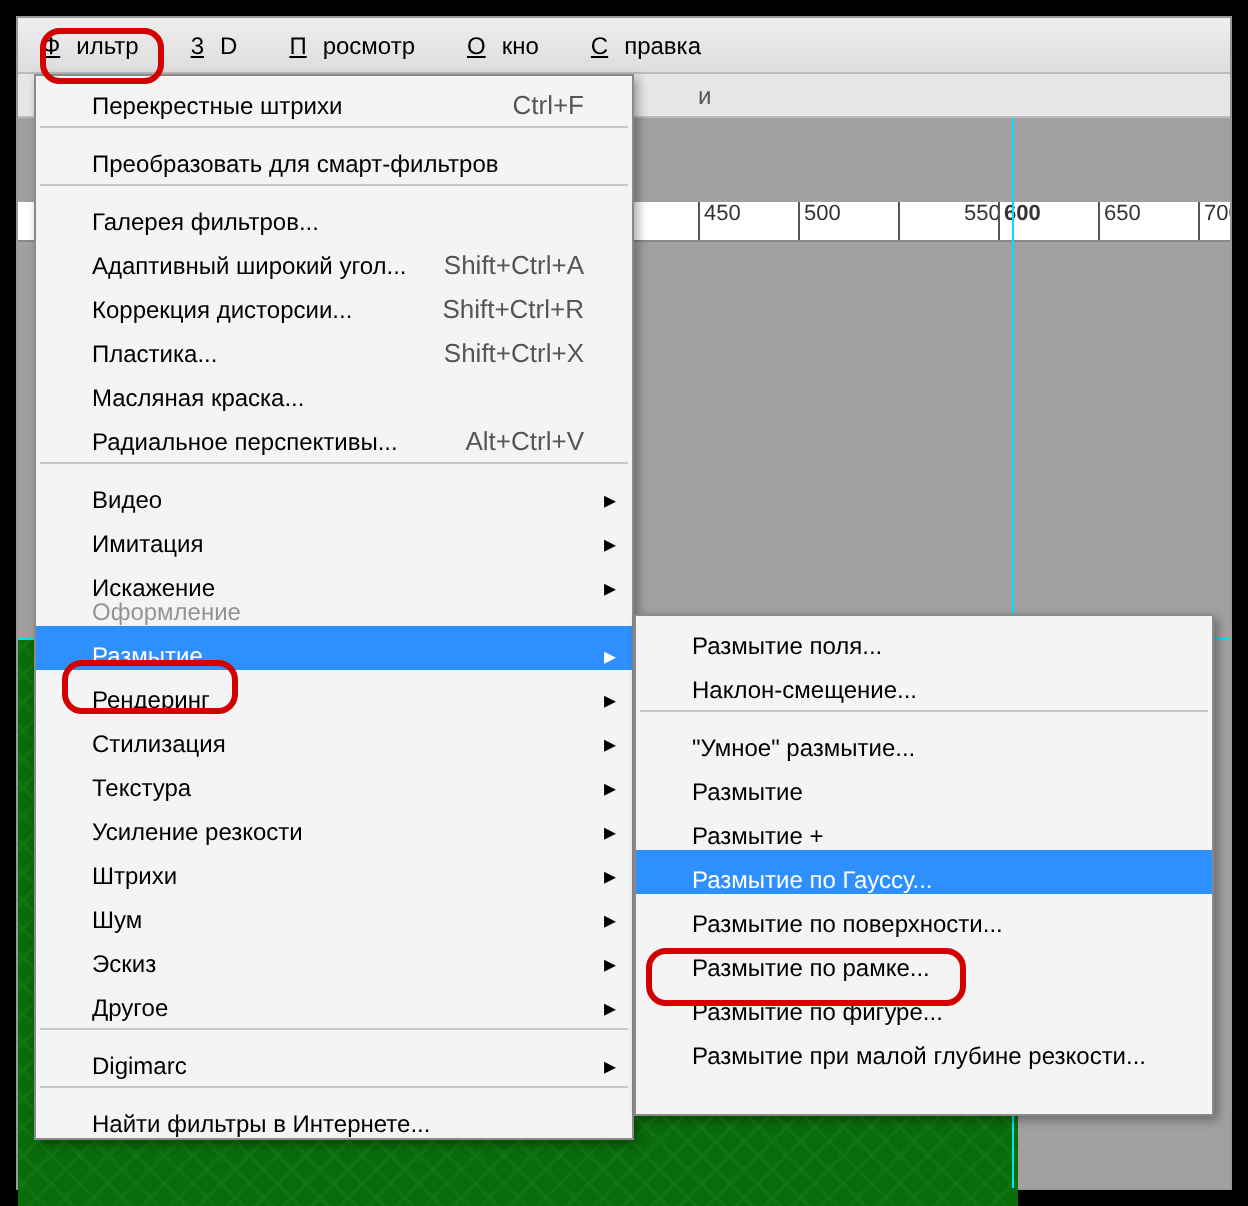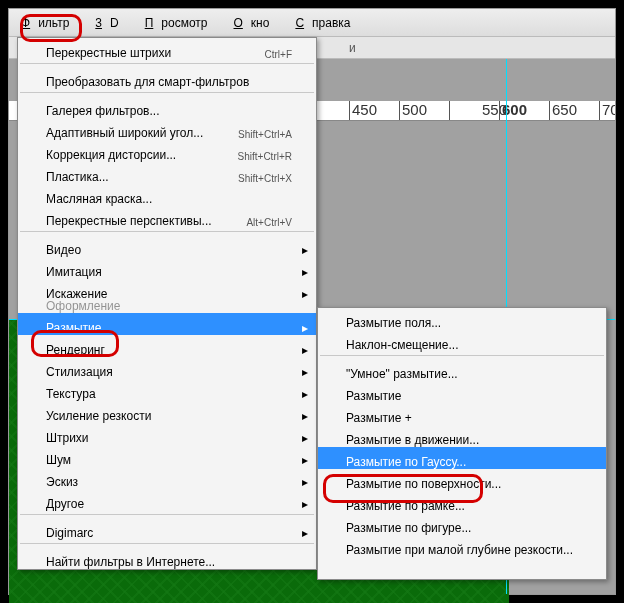--- a/index.html
+++ b/index.html
@@ -4,32 +4,32 @@
 <style>
   * { margin: 0; padding: 0; box-sizing: border-box; font-family: "Segoe UI", Tahoma, sans-serif; font-size: 12px; }
   body { background: #000; width: 624px; height: 603px; overflow: hidden; position: relative; }
   .window { position: absolute; left: 8px; top: 8px; width: 608px; height: 587px; background: #fca5a5; border: 1px solid #999; }
   .menubar { height: 28px; background: linear-gradient(#eee,#ddd); display: flex; align-items: center; padding: 0 4px; border-bottom: 1px solid #bbb; gap: 2px; }
   .menubar span { padding: 3px 8px; cursor: default; }
   .menubar span u { text-decoration: underline; }
   .toolbar-stub { height: 22px; background: #e6e6e6; border-bottom: 1px solid #bbb; display:flex; align-items:center; padding-left:340px; color:#555;}
   .canvas-area { position: absolute; left: 0; top: 50px; right: 0; bottom: 0; background: #a1a1a1; }
   .ruler { position: absolute; left: 0; top: 42px; right: 0; height: 20px; background: #fff; border-bottom: 1px solid #888; display:flex; overflow:hidden;}
-  .ruler .tick { position:absolute; top:0; height:20px; border-left:1px solid #555; font-size:15px; color:#333; padding-left:2px;}
+  .ruler .tick { position:absolute; top:0; height:20px; border-left:1px solid #555; font-size:11px; color:#333; padding-left:2px;}
   .green-box { position:absolute; left:0; top:260px; width:500px; height:300px; background:#0a6b0a; background-image:
      repeating-linear-gradient(45deg, rgba(20,120,20,.6) 0 2px, transparent 2px 10px),
      repeating-linear-gradient(-45deg, rgba(20,120,20,.6) 0 2px, transparent 2px 10px);
   }
   .guide-v { position:absolute; top:0; bottom:0; width:1px; background:#00e0ff; }
   .guide-h { position:absolute; left:0; right:0; height:1px; background:#00e0ff; }
 
   .dropdown { position:absolute; background:#f4f4f4; border:1px solid #8a8a8a; box-shadow:2px 2px 5px rgba(0,0,0,.35); }
   .dropdown .row { display:flex; align-items:flex-end; height:22px; padding:0 24px 0 28px; cursor:default; white-space:nowrap; position:relative;}
   .dropdown .row.highlight { background:#2e90ff; color:#fff; }
-  .dropdown .row .shortcut { position:absolute; right:24px; color:#555; font-size:10px;}
+  .dropdown .row .shortcut { position:absolute; right:24px; color:#555; font-size:13px;}
   .dropdown .row .arrow { position:absolute; right:8px; }
   .dropdown .sep { height:1px; background:#c8c8c8; margin:3px 2px; }
 
   .annot { position:absolute; border:3px solid #d40000; border-radius:10px; pointer-events:none; }
   .annot1 { left: 11px; top: 5px; width: 62px; height: 28px; }
   .annot2 { left: 22px; top: 321px; width: 88px; height: 27px; }
   .annot3 { left: 314px; top: 465px; width: 160px; height: 29px; }
 </style>
 </head>
 <body>
@@ -82,21 +82,21 @@
         <span class="shortcut">Shift+Ctrl+R</span>
       </div>
     <div class="row">
         <span>Пластика...</span>
         <span class="shortcut">Shift+Ctrl+X</span>
       </div>
     <div class="row">
         <span>Масляная краска...</span>
       </div>
     <div class="row">
-        <span>Перекрестные перспективы...</span>
+        <span>Радиальное перспективы...</span>
         <span class="shortcut">Alt+Ctrl+V</span>
       </div>
     <div class="sep"></div>
     <div class="row">
         <span>Видео</span>
         <span class="arrow">▸</span>
       </div>
     <div class="row">
         <span>Имитация</span>
         <span class="arrow">▸</span>
@@ -165,23 +165,20 @@
     <div class="sep"></div>
     <div class="row">
         <span>"Умное" размытие...</span>
       </div>
     <div class="row">
         <span>Размытие</span>
       </div>
     <div class="row">
         <span>Размытие +</span>
       </div>
-    <div class="row">
-        <span>Размытие в движении...</span>
-      </div>
     <div class="row highlight">
         <span>Размытие по Гауссу...</span>
       </div>
     <div class="row">
         <span>Размытие по поверхности...</span>
       </div>
     <div class="row">
         <span>Размытие по рамке...</span>
       </div>
     <div class="row">

